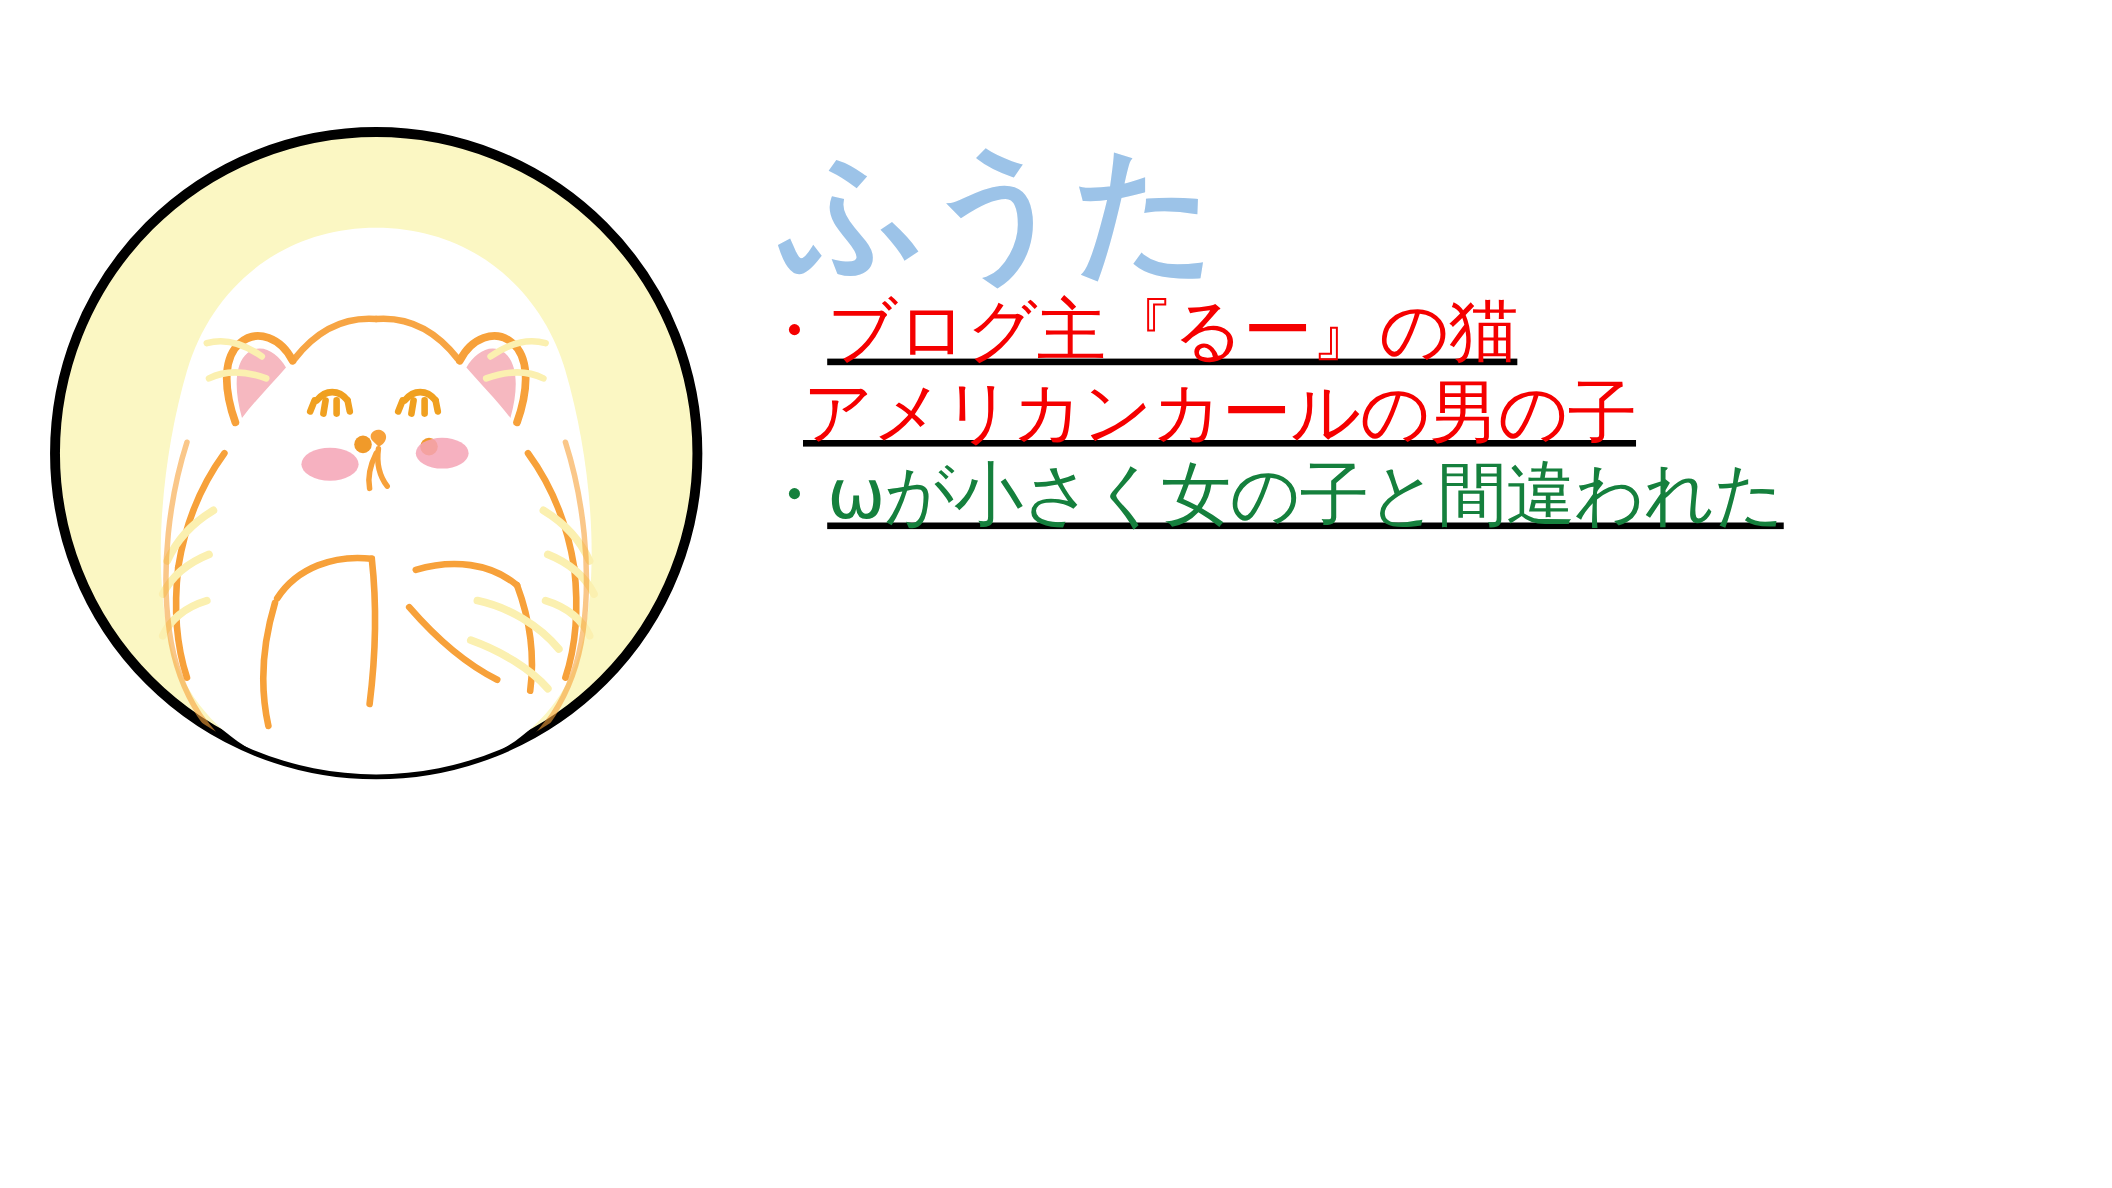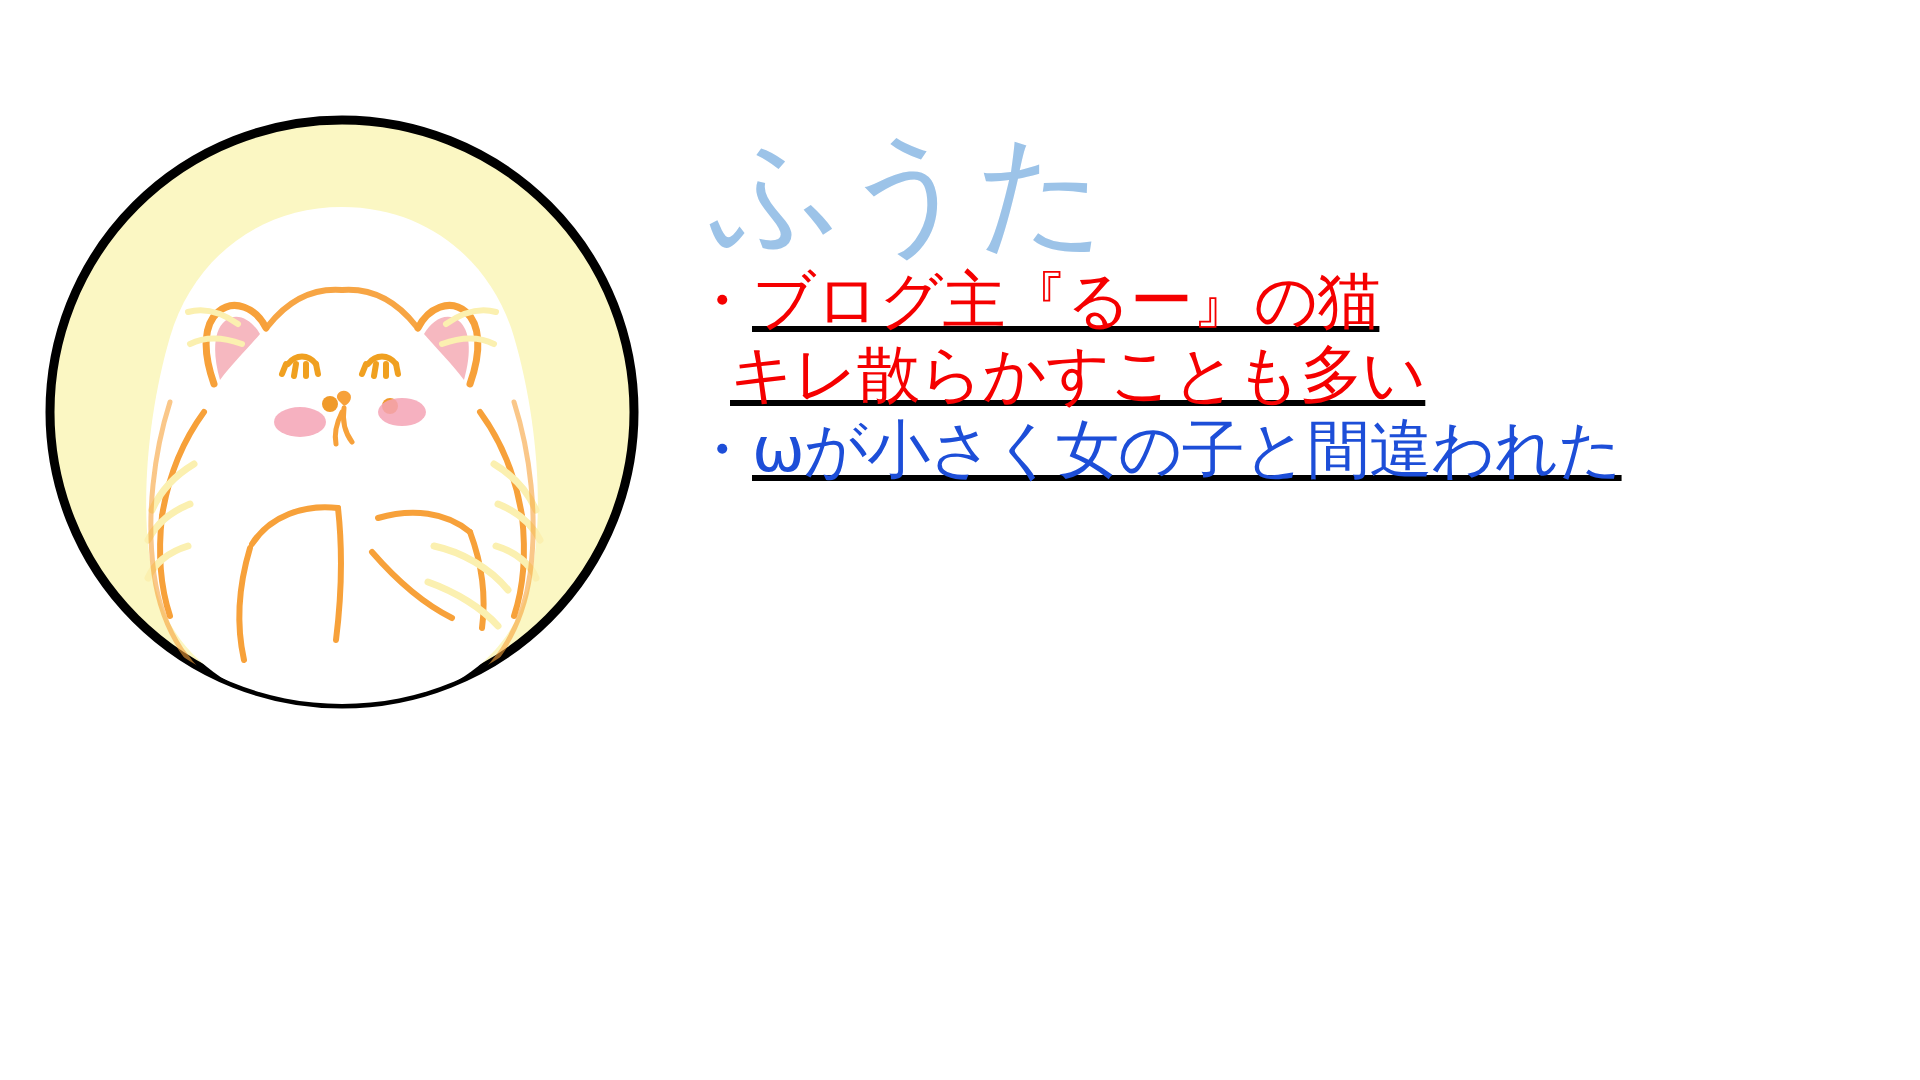--- a/index.html
+++ b/index.html
@@ -39,21 +39,21 @@
     position: absolute;
     left: 690px;
     top: 128px;
     width: 1180px;
     height: 700px;
   }
   #profile-title {
     font-family: "DejaVu Sans", "Liberation Sans", sans-serif;
     font-size: 128px;
     line-height: 1.0;
-    font-weight: 400;
+    font-weight: 700;
     letter-spacing: 2px;
     color: #9cc3e8;
     margin: 0;
     padding: 0 0 0 20px;
     white-space: nowrap;
   }
   .bullet-list {
     list-style: none;
     margin: 8px 0 0 0;
     padding: 0;
@@ -69,21 +69,21 @@
     padding: 0;
   }
   .bullet-line .bullet-mark {
     display: inline-block;
   }
   .bullet-line.cont {
     padding-left: 40px;
   }
   .c-red { color: #f50000; }
   .c-orange { color: #ffa400; }
-  .c-blue { color: #1d4ed8; }
+  .c-blue { color: #15803d; }
 </style>
 </head>
 <body>
 
 <div id="page">
 
   <div id="avatar-wrap">
     <svg viewBox="0 0 600 600" xmlns="http://www.w3.org/2000/svg">
       <defs>
         <clipPath id="circClip">
@@ -190,21 +190,21 @@
 
     <ul class="bullet-list">
 
       <li class="bullet-line c-red">
         <span class="bullet-mark">・</span><span>ブログ主『るー』の猫</span>
       </li>
 
 
 
       <li class="bullet-line c-red cont">
-        <span class="bullet-mark"></span><span>キレ散らかすことも多い</span>
+        <span class="bullet-mark"></span><span>アメリカンカールの男の子</span>
       </li>
 
       <li class="bullet-line c-blue">
         <span class="bullet-mark">・</span><span>ωが小さく女の子と間違われた</span>
       </li>
 
     </ul>
   </div>
 
 </div>

